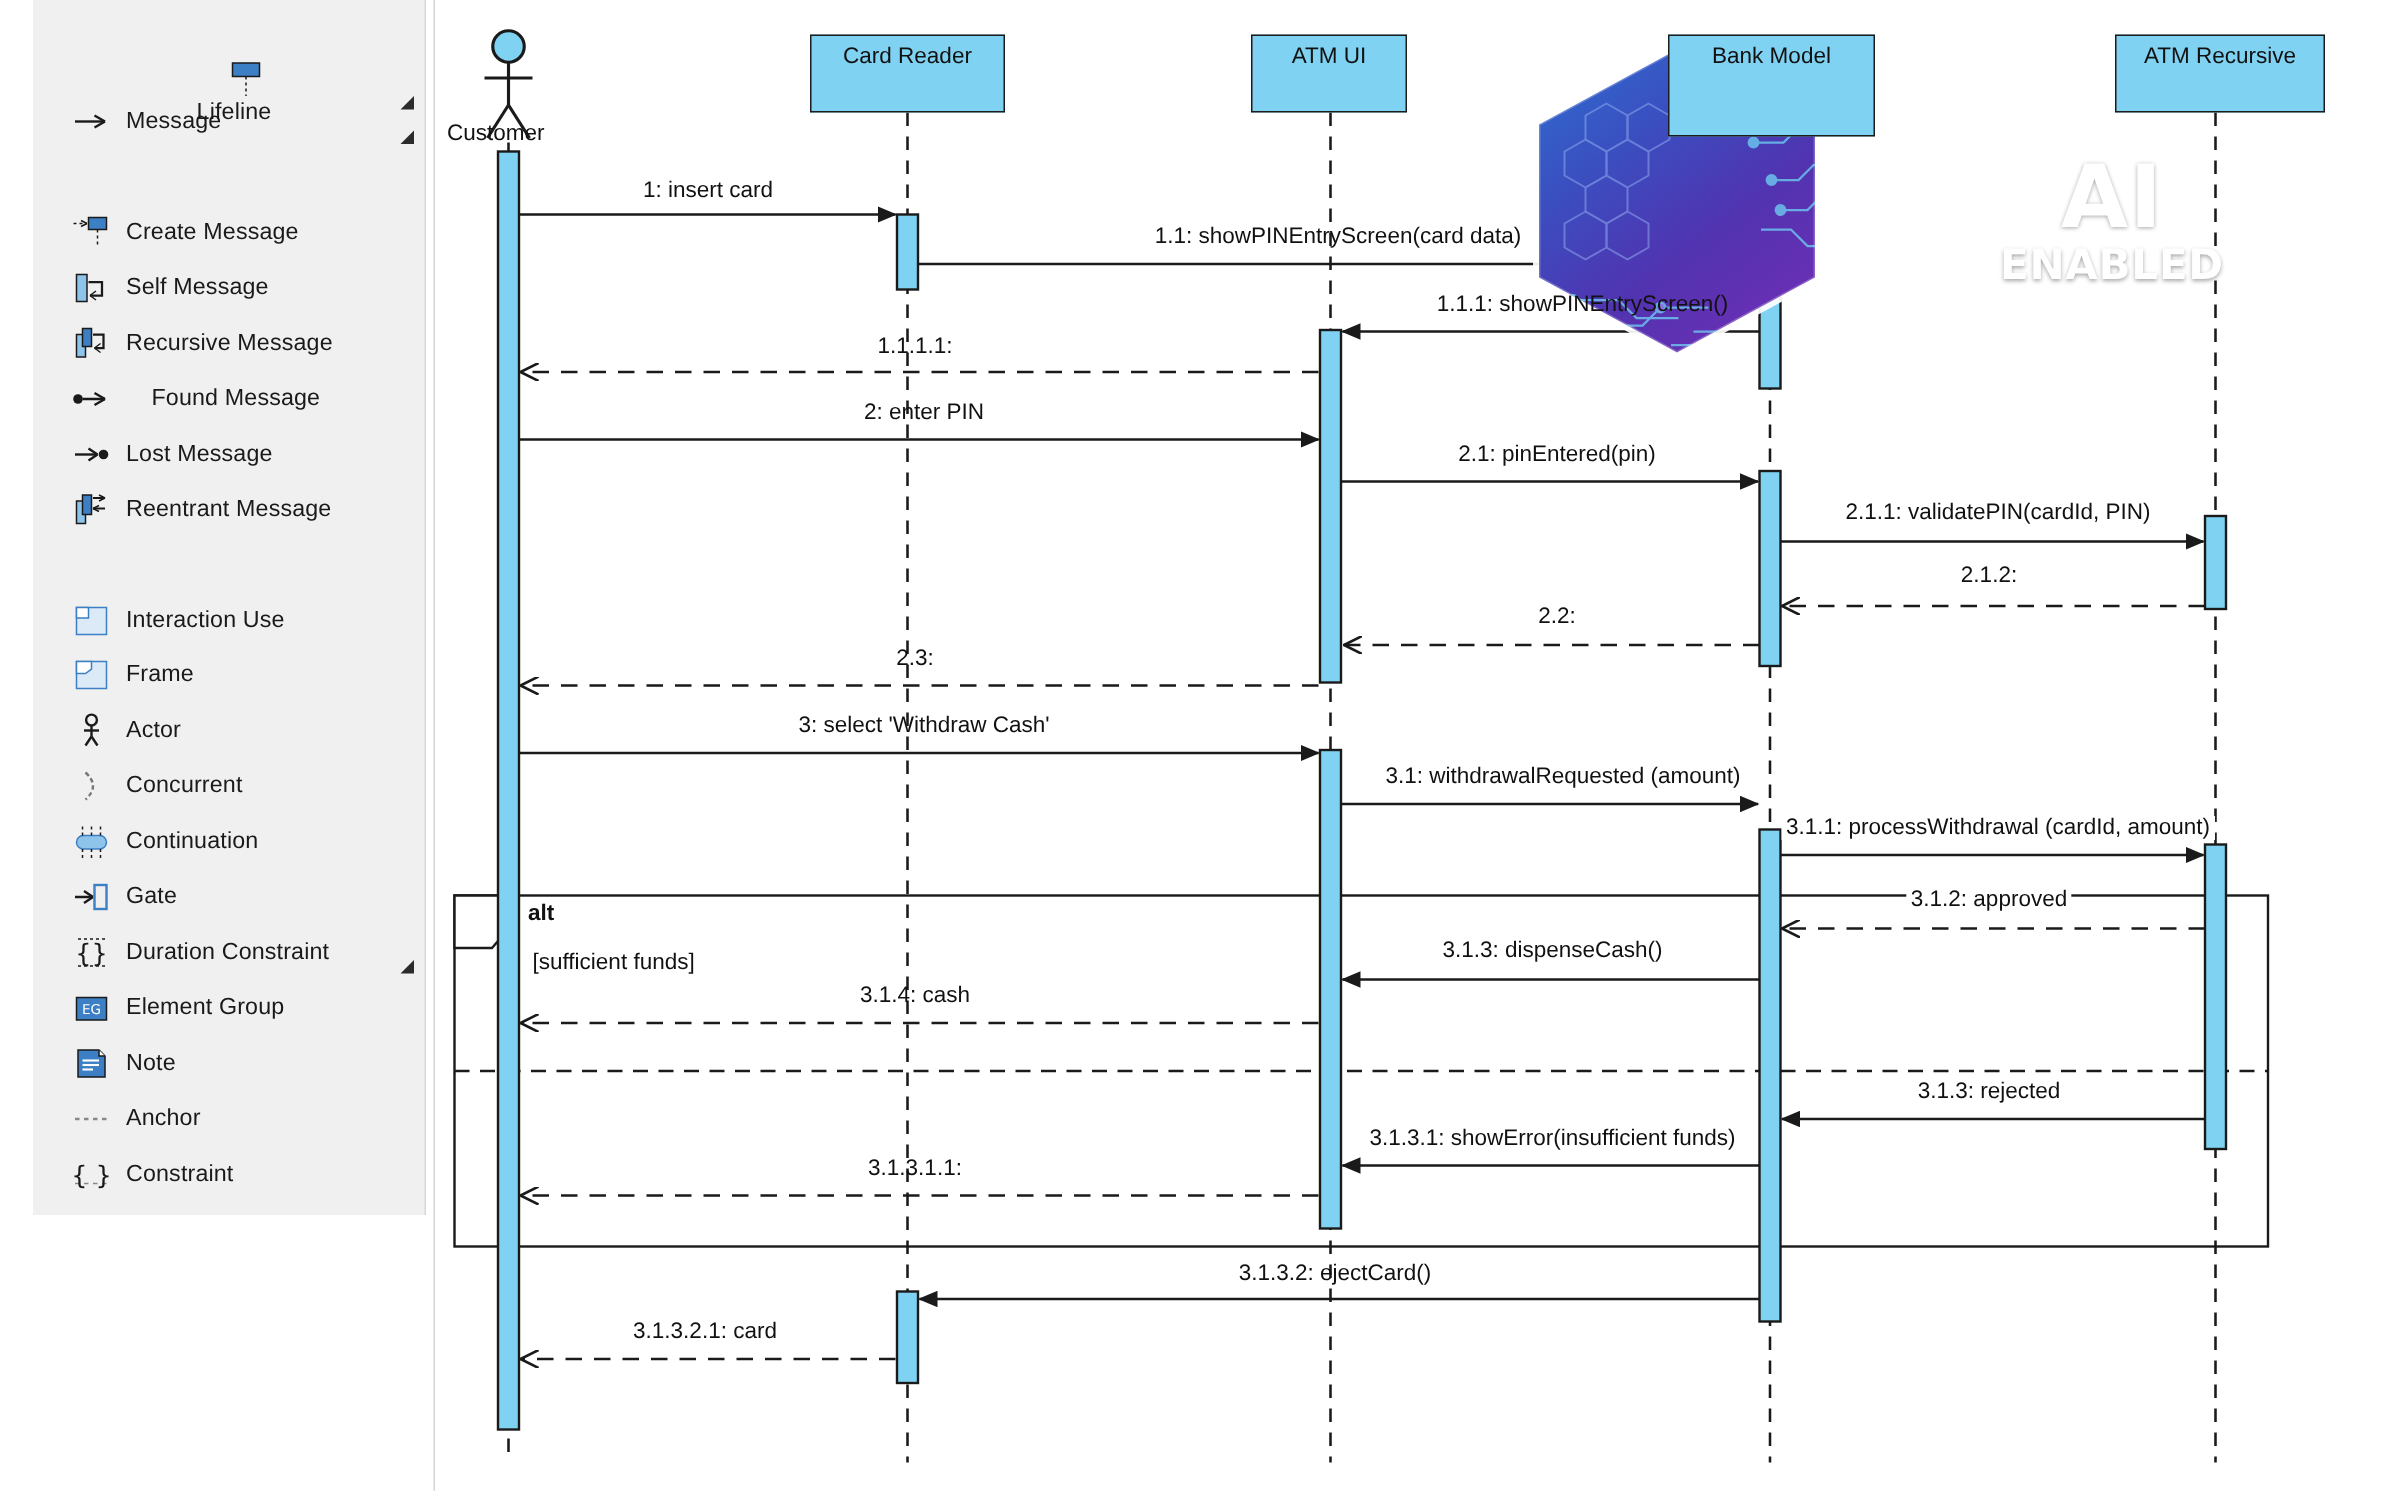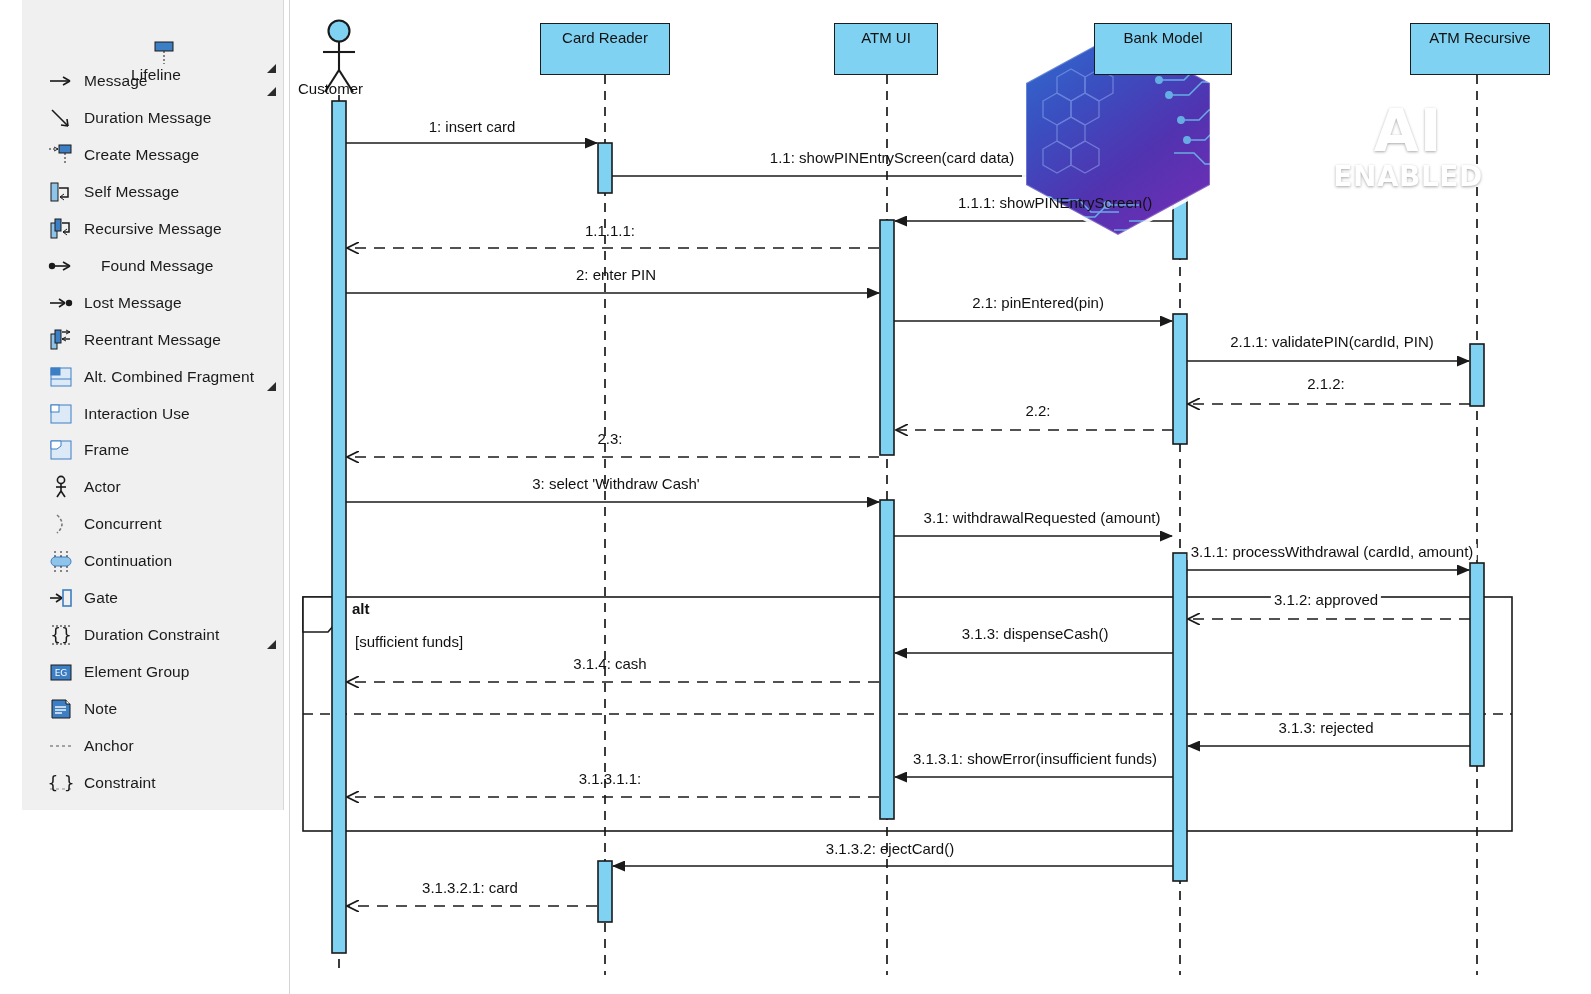--- a/index.html
+++ b/index.html
@@ -102,29 +102,20 @@
     <div class="pal-item" style="top: 62.9px;">
       <div class="pal-ico">
         <svg xmlns="http://www.w3.org/2000/svg" width="26" height="26" viewBox="0 0 26 26">
           <line x1="2" y1="13" x2="22" y2="13" stroke="#1a1a1a" stroke-width="1.6"></line>
           <path d="M22,13 L15,9 M22,13 L15,17" stroke="#1a1a1a" stroke-width="1.6" fill="none"></path>
         </svg>
       </div>
       <div class="pal-label">Message</div>
       <div class="pal-arrow"></div>
     </div>
-    <div class="pal-item" style="top: 99.8px;">
-      <div class="pal-ico">
-        <svg xmlns="http://www.w3.org/2000/svg" width="26" height="26" viewBox="0 0 26 26">
-          <line x1="4" y1="5" x2="20" y2="21" stroke="#1a1a1a" stroke-width="1.6"></line>
-          <path d="M20,21 L19,14 M20,21 L13,20" stroke="#1a1a1a" stroke-width="1.6" fill="none"></path>
-        </svg>
-      </div>
-      <div class="pal-label">Duration Message</div>
-    </div>
     <div class="pal-item" style="top: 136.7px;">
       <div class="pal-ico">
         <svg xmlns="http://www.w3.org/2000/svg" width="26" height="26" viewBox="0 0 26 26">
           <line x1="1" y1="7" x2="10" y2="7" stroke="#1a1a1a" stroke-dasharray="2,2"></line>
           <path d="M10,7 L6,5 M10,7 L6,9" stroke="#1a1a1a" fill="none"></path>
           <rect x="11" y="3" width="12" height="8" fill="#3c7fc4" stroke="#1a1a1a"></rect>
           <line x1="17" y1="11" x2="17" y2="23" stroke="#1a1a1a" stroke-dasharray="2,2"></line>
         </svg>
       </div>
       <div class="pal-label">Create Message</div>
@@ -175,31 +166,20 @@
         <svg xmlns="http://www.w3.org/2000/svg" width="26" height="26" viewBox="0 0 26 26">
           <rect x="3" y="7" width="6" height="15" fill="#8fc4ea" stroke="#1a1a1a"></rect>
           <rect x="7" y="3" width="6" height="13" fill="#3c7fc4" stroke="#1a1a1a"></rect>
           <path d="M14,5 L22,5" stroke="#1a1a1a" stroke-width="1.4"></path>
           <path d="M22,5 L18,3 M22,5 L18,7" stroke="#1a1a1a" fill="none"></path>
           <path d="M22,12 L14,12" stroke="#1a1a1a" stroke-width="1.4"></path>
           <path d="M14,12 L18,10 M14,12 L18,14" stroke="#1a1a1a" fill="none"></path>
         </svg>
       </div>
       <div class="pal-label">Reentrant Message</div>
-    </div>
-    <div class="pal-item" style="top: 358.1px;">
-      <div class="pal-ico">
-        <svg xmlns="http://www.w3.org/2000/svg" width="26" height="26" viewBox="0 0 26 26">
-          <rect x="3" y="4" width="20" height="18" fill="#dceaf7" stroke="#3c7fc4"></rect>
-          <rect x="3" y="4" width="9" height="7" fill="#3c7fc4" stroke="#3c7fc4"></rect>
-          <line x1="3" y1="15" x2="23" y2="15" stroke="#3c7fc4"></line>
-        </svg>
-      </div>
-      <div class="pal-label">Alt. Combined Fragment</div>
-      <div class="pal-arrow"></div>
     </div>
     <div class="pal-item" style="top: 395px;">
       <div class="pal-ico">
         <svg xmlns="http://www.w3.org/2000/svg" width="26" height="26" viewBox="0 0 26 26">
           <rect x="3" y="4" width="20" height="18" fill="#dceaf7" stroke="#3c7fc4"></rect>
           <rect x="3" y="4" width="8" height="7" fill="#fff" stroke="#3c7fc4"></rect>
         </svg>
       </div>
       <div class="pal-label">Interaction Use</div>
     </div>
@@ -464,21 +444,21 @@
 
   <div class="ll-box" style="left:250px;top:23px;width:130px;height:52px;">
     <span>Card Reader</span>
   </div>
   <div class="ll-box" style="left:544px;top:23px;width:104px;height:52px;">
     <span>ATM UI</span>
   </div>
   <div class="ll-box" style="left:1120px;top:23px;width:140px;height:52px;">
     <span>ATM Recursive</span>
   </div>
-  <div class="ll-box" style="left:804px;top:23px;width:138px;height:52px;">
+  <div class="ll-box" style="left:822px;top:23px;width:138px;height:68px;">
     <span>Bank Model</span>
   </div>
 
   <div id="alt-tag" style="left:18px;top:600px;">alt</div>
   <div class="msg-lbl left" style="left:65px;top:634px;">[sufficient funds]</div>
 
   <div class="msg-lbl" style="left:182px;top:119px;">1: insert card</div>
   <div class="msg-lbl" style="left:602px;top:150px;">1.1: showPINEntryScreen(card data)</div>
   <div class="msg-lbl" style="left:765px;top:195px;">1.1.1: showPINEntryScreen()</div>
   <div class="msg-lbl" style="left:320px;top:223px;">1.1.1.1:</div>

